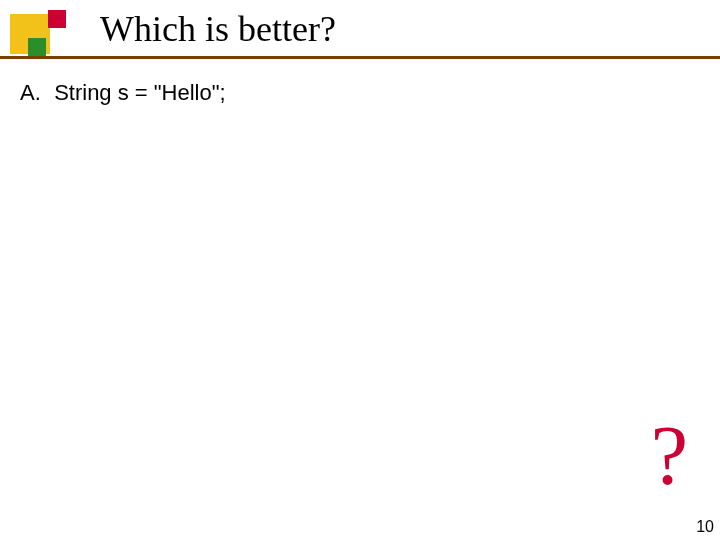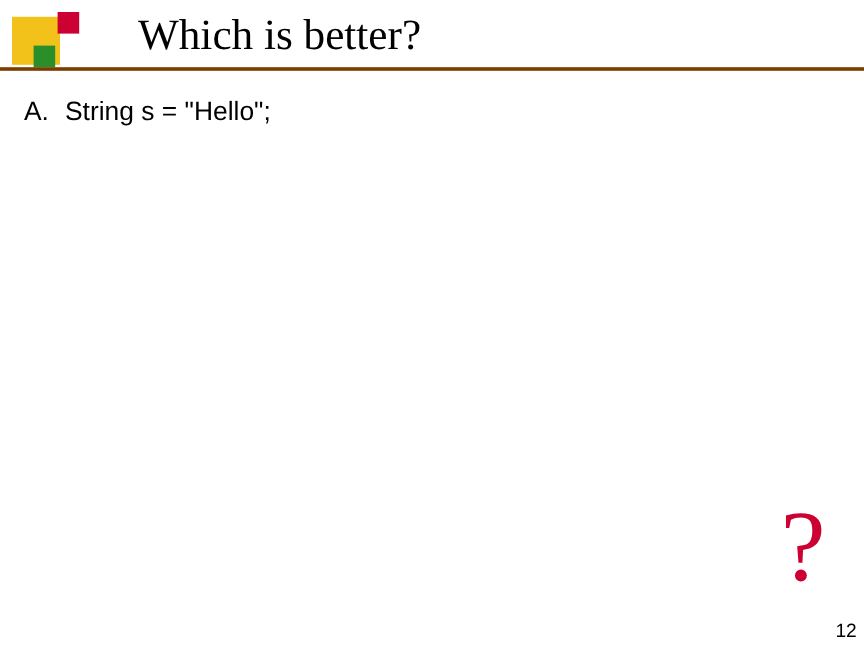--- a/index.html
+++ b/index.html
@@ -2,21 +2,21 @@
 <html><head>
 <meta charset="utf-8">
 <style>
   * { margin: 0; padding: 0; box-sizing: border-box; }
   html, body { width: 720px; height: 540px; font-family: Verdana, Geneva, sans-serif; background: #fff; overflow: hidden; }
   .slide { position: relative; width: 720px; height: 540px; }
   .logo-block { position: absolute; left: 10px; top: 10px; width: 60px; height: 48px; }
   .logo-big { position: absolute; left: 0; top: 4px; width: 40px; height: 40px; background: #f3c21a; }
   .logo-small-top { position: absolute; left: 38px; top: 0px; width: 18px; height: 18px; background: #cc0033; }
   .logo-small-bot { position: absolute; left: 18px; top: 28px; width: 18px; height: 18px; background: #2a8f2a; }
-  .title { position: absolute; left: 115px; top: 8px; font-family: "Times New Roman", Times, serif; font-size: 36px; color: #000; }
+  .title { position: absolute; left: 100px; top: 8px; font-family: "Times New Roman", Times, serif; font-size: 36px; color: #000; }
   .underline { position: absolute; left: 0; top: 56px; width: 720px; height: 3px; background: #7a3e00; }
   .body { position: absolute; left: 20px; top: 80px; width: 680px; }
   .item { font-size: 22px; color: #000; margin-bottom: 28px; }
   .item-label { display: inline-block; width: 28px; }
   .question-mark { position: absolute; right: 32px; bottom: 36px; font-family: "Times New Roman", Times, serif; font-size: 84px; color: #cc0033; }
   .page-number { position: absolute; right: 6px; bottom: 4px; font-size: 16px; color: #000; }
 </style>
 </head>
 <body>
 
@@ -28,14 +28,14 @@
   </div>
   <div class="title">Which is better?</div>
   <div class="underline"></div>
   <div class="body">
     <div class="item">
       <span class="item-label">A.</span>
       <span>String s = "Hello";</span>
     </div>
   </div>
   <div class="question-mark">?</div>
-  <div class="page-number">12</div>
+  <div class="page-number">10</div>
 </div>
 
 </body></html>

